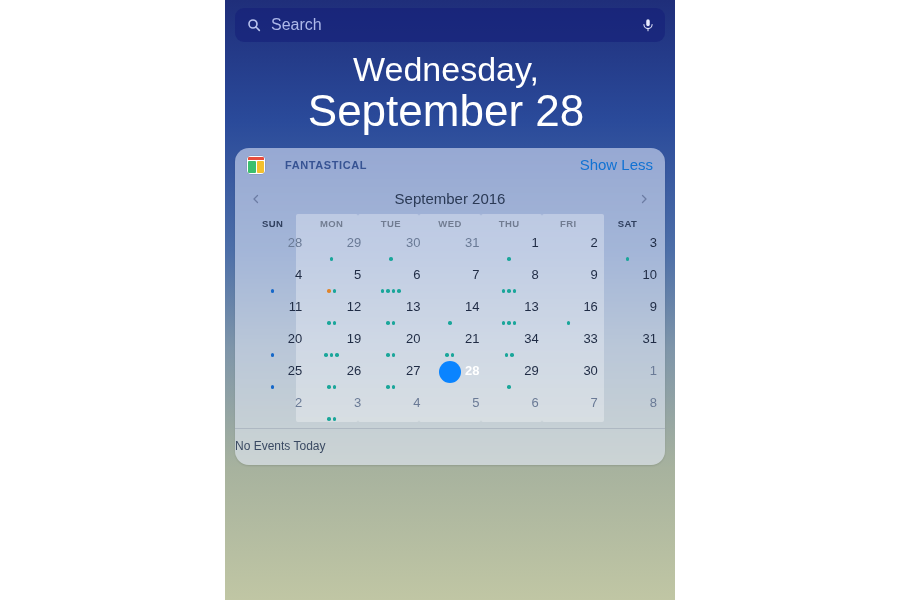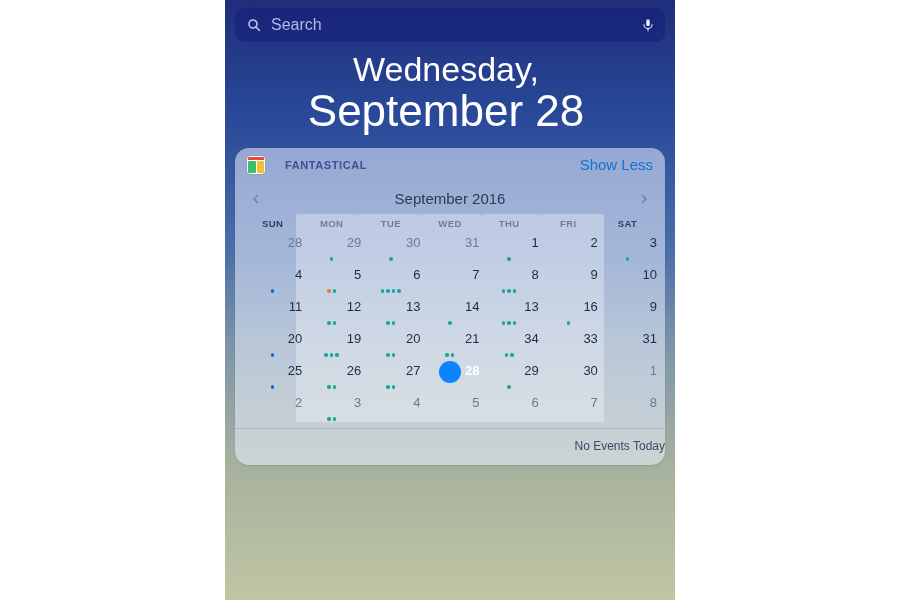--- a/index.html
+++ b/index.html
@@ -59,21 +59,21 @@
   .colstripe { position:absolute; top:0; bottom:6px; background:rgba(255,255,255,0.32); border-radius:2px; pointer-events:none;}
   .daynum { position:relative; display:inline-block; font-size:13px; color:#1f2b44; padding-top:3px; z-index:2;}
   .daynum.muted { color:#6a7a96; }
   .today .circle { position:absolute; left:50%; top:1px; transform:translateX(-50%); width:22px; height:22px; border-radius:50%; background:#0a84ff; z-index:1;}
   .today .daynum { color:#fff; font-weight:600;}
   .dots { position:absolute; left:0; right:0; bottom:3px; display:flex; gap:2px; justify-content:center; z-index:2;}
   .dot { width:3.5px; height:3.5px; border-radius:50%; }
   .dot.teal { background:#1aa69a; }
   .dot.blue { background:#1668c9; }
   .dot.orange { background:#e0842a; }
-  .noevents { text-align:right; font-size:12px; color:#3b4a63; padding:10px 0 12px; border-top: 0.5px solid rgba(80,90,120,0.2);}
+  .noevents { text-align:left; font-size:12px; color:#3b4a63; padding:10px 0 12px; border-top: 0.5px solid rgba(80,90,120,0.2);}
   
   .editwrap { display:flex; justify-content:center; margin-top:34px;}
   .editbtn {
     width:50px; height:50px; border-radius:50%;
     background: rgba(230,236,240,0.65);
     color:#4a5560; font-size:12px;
     display:flex; align-items:center; justify-content:center;
     box-shadow: 0 0.5px 1.5px rgba(0,0,0,0.15);
   }
 </style>

